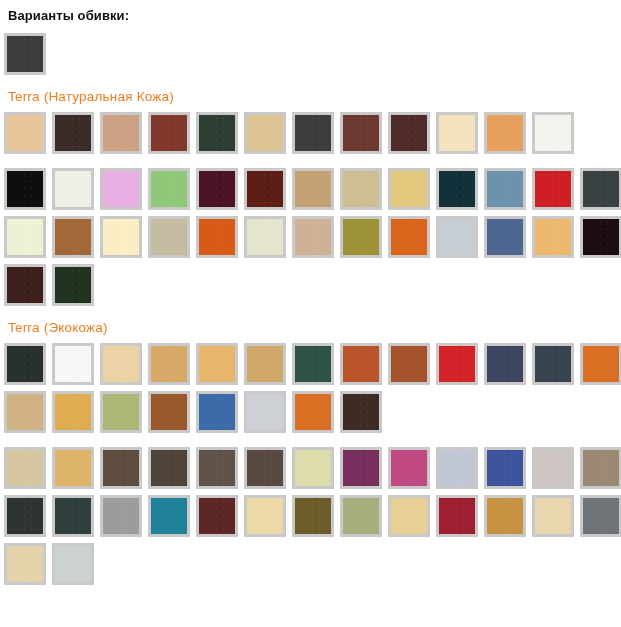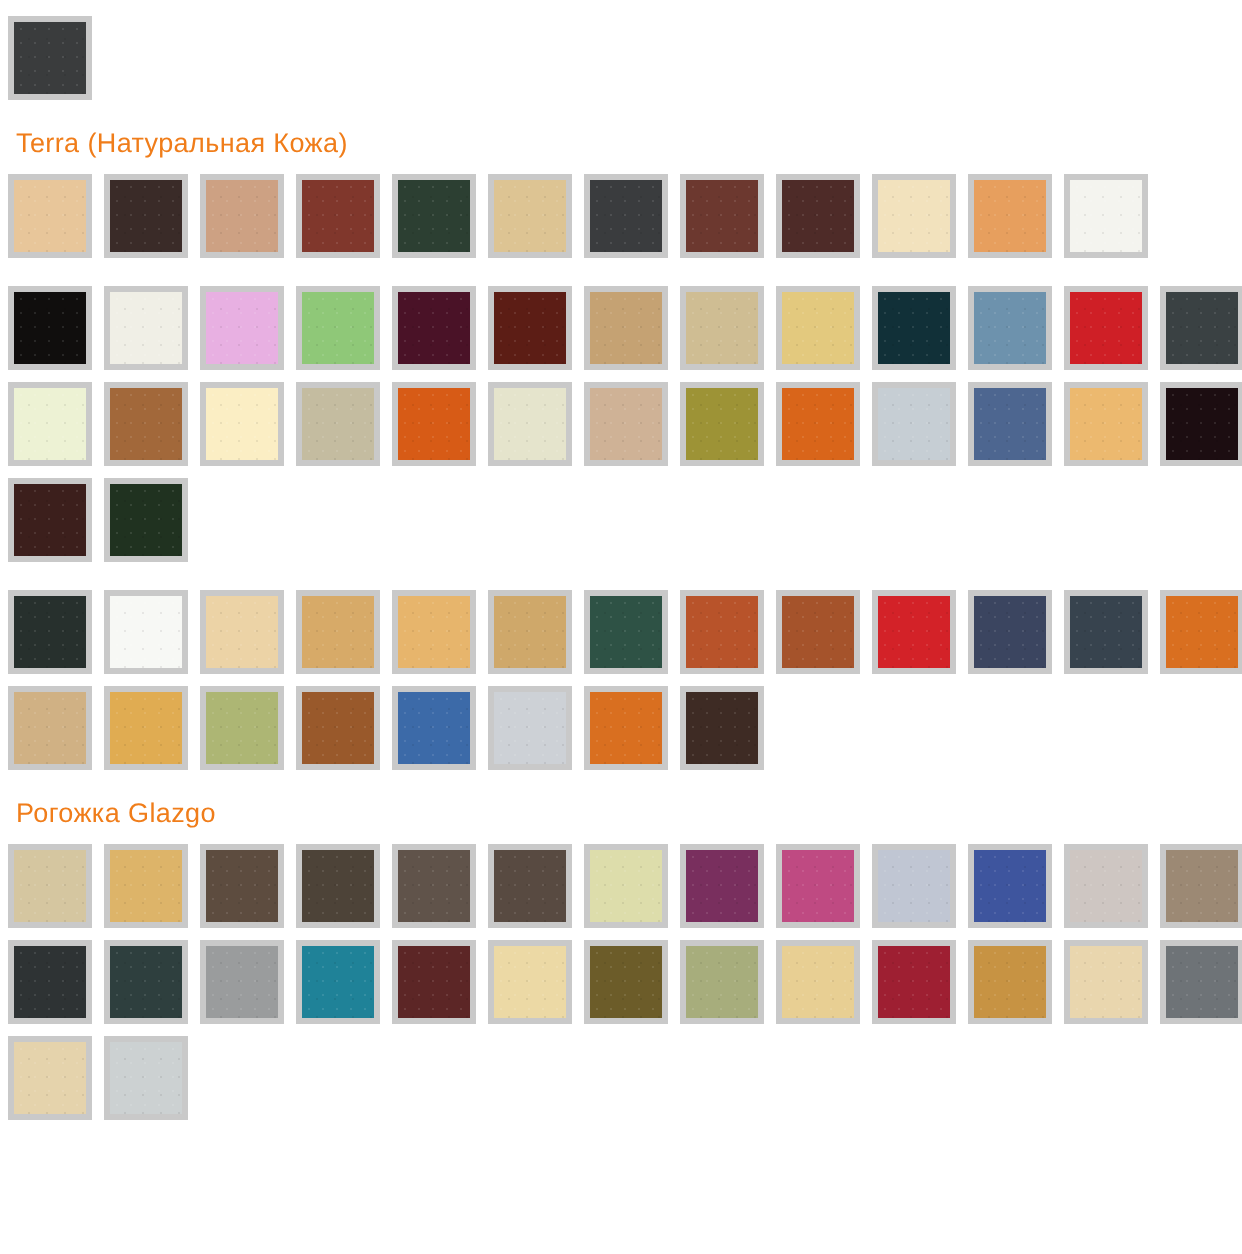--- a/index.html
+++ b/index.html
@@ -65,20 +65,21 @@
   .intro-block {
     margin-bottom: 14px;
   }
   .section { margin-bottom: 2px; }
 </style>
 </head>
 <body>
 
 <div class="page">
 
+  <div class="page-title">Варианты обивки:</div>
 
   <div class="intro-block">
     <div class="swatch-row">
         <div class="swatch" title="#3a3c3d" style="background-color: rgb(58, 60, 61);"></div>
       </div>
   </div>
 
   <div id="groups-container">
       <div class="section">
         <div class="group-title">Terra (Натуральная Кожа)</div>
@@ -131,20 +132,21 @@
             <div class="swatch" title="#ecb96f" style="background-color: rgb(236, 185, 111);"></div>
             <div class="swatch" title="#1c0d11" style="background-color: rgb(28, 13, 17);"></div>
           </div>
           <div class="swatch-row">
             <div class="swatch" title="#3c1f1c" style="background-color: rgb(60, 31, 28);"></div>
             <div class="swatch" title="#203220" style="background-color: rgb(32, 50, 32);"></div>
           </div>
         </div>
       </div>
       <div class="section">
+        <div class="group-title">Terra (Экокожа)</div>
         <div class="swatch-rows">
           <div class="swatch-row">
             <div class="swatch" title="#27302d" style="background-color: rgb(39, 48, 45);"></div>
             <div class="swatch" title="#f7f8f5" style="background-color: rgb(247, 248, 245);"></div>
             <div class="swatch" title="#ecd3a6" style="background-color: rgb(236, 211, 166);"></div>
             <div class="swatch" title="#d7aa68" style="background-color: rgb(215, 170, 104);"></div>
             <div class="swatch" title="#e7b56c" style="background-color: rgb(231, 181, 108);"></div>
             <div class="swatch" title="#cfa86a" style="background-color: rgb(207, 168, 106);"></div>
             <div class="swatch" title="#2e5245" style="background-color: rgb(46, 82, 69);"></div>
             <div class="swatch" title="#b8532a" style="background-color: rgb(184, 83, 42);"></div>
@@ -160,21 +162,20 @@
             <div class="swatch" title="#adb674" style="background-color: rgb(173, 182, 116);"></div>
             <div class="swatch" title="#99592b" style="background-color: rgb(153, 89, 43);"></div>
             <div class="swatch" title="#3c6aa8" style="background-color: rgb(60, 106, 168);"></div>
             <div class="swatch" title="#cdd1d6" style="background-color: rgb(205, 209, 214);"></div>
             <div class="swatch" title="#d96f20" style="background-color: rgb(217, 111, 32);"></div>
             <div class="swatch" title="#3e2b24" style="background-color: rgb(62, 43, 36);"></div>
           </div>
         </div>
       </div>
       <div class="section">
-        <div class="group-title">Рогожка Glazgo</div>
         <div class="swatch-rows">
           <div class="swatch-row">
             <div class="swatch" title="#d5c6a0" style="background-color: rgb(213, 198, 160);"></div>
             <div class="swatch" title="#ddb469" style="background-color: rgb(221, 180, 105);"></div>
             <div class="swatch" title="#5d4c3f" style="background-color: rgb(93, 76, 63);"></div>
             <div class="swatch" title="#4d4338" style="background-color: rgb(77, 67, 56);"></div>
             <div class="swatch" title="#60534a" style="background-color: rgb(96, 83, 74);"></div>
             <div class="swatch" title="#584a41" style="background-color: rgb(88, 74, 65);"></div>
             <div class="swatch" title="#ddddab" style="background-color: rgb(221, 221, 171);"></div>
             <div class="swatch" title="#792f5e" style="background-color: rgb(121, 47, 94);"></div>

